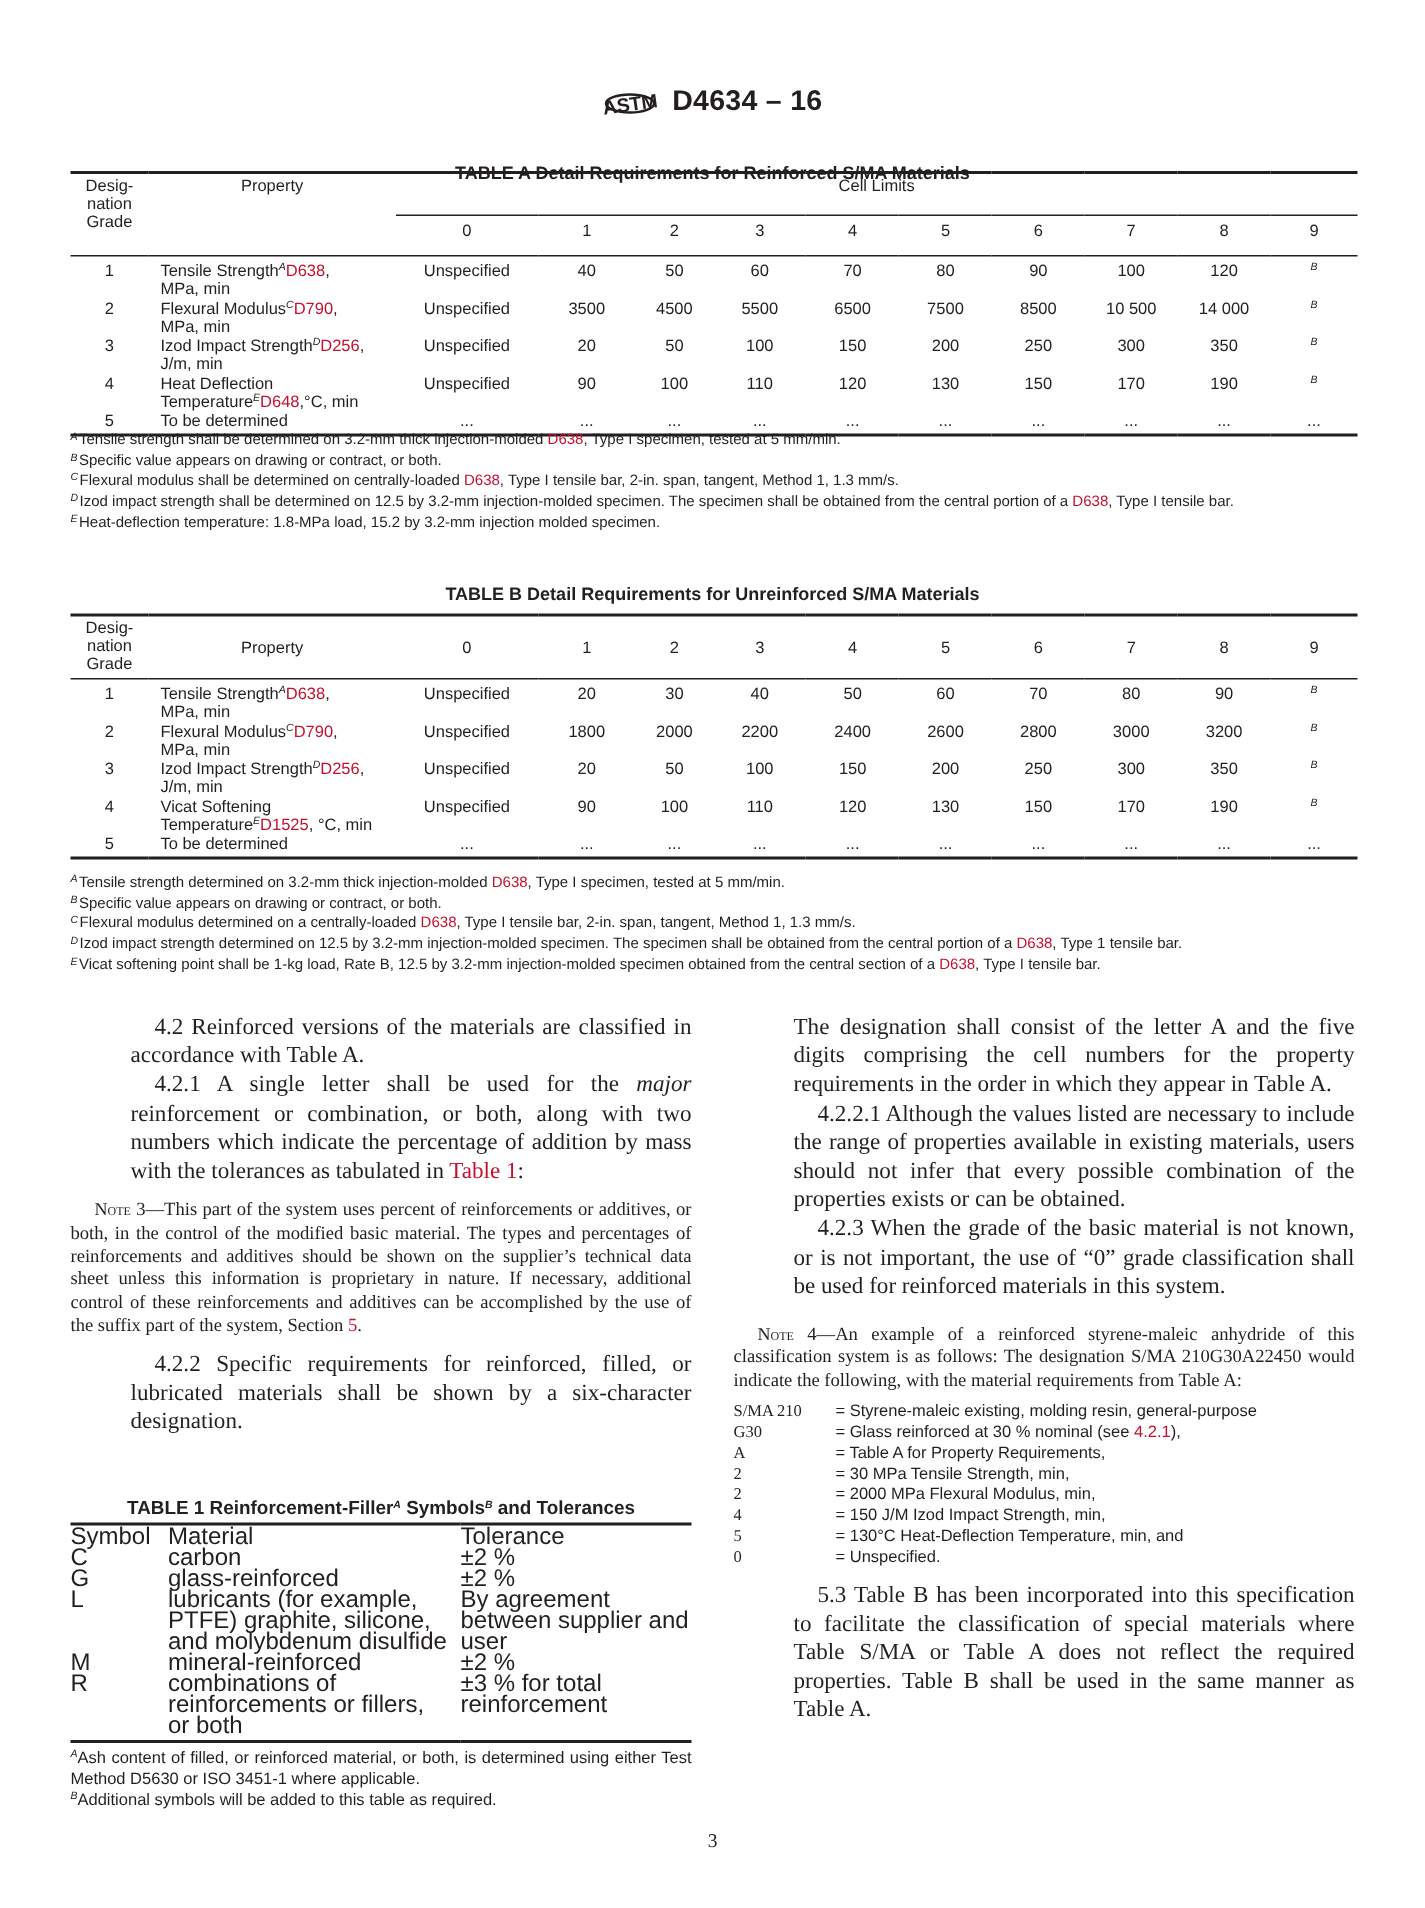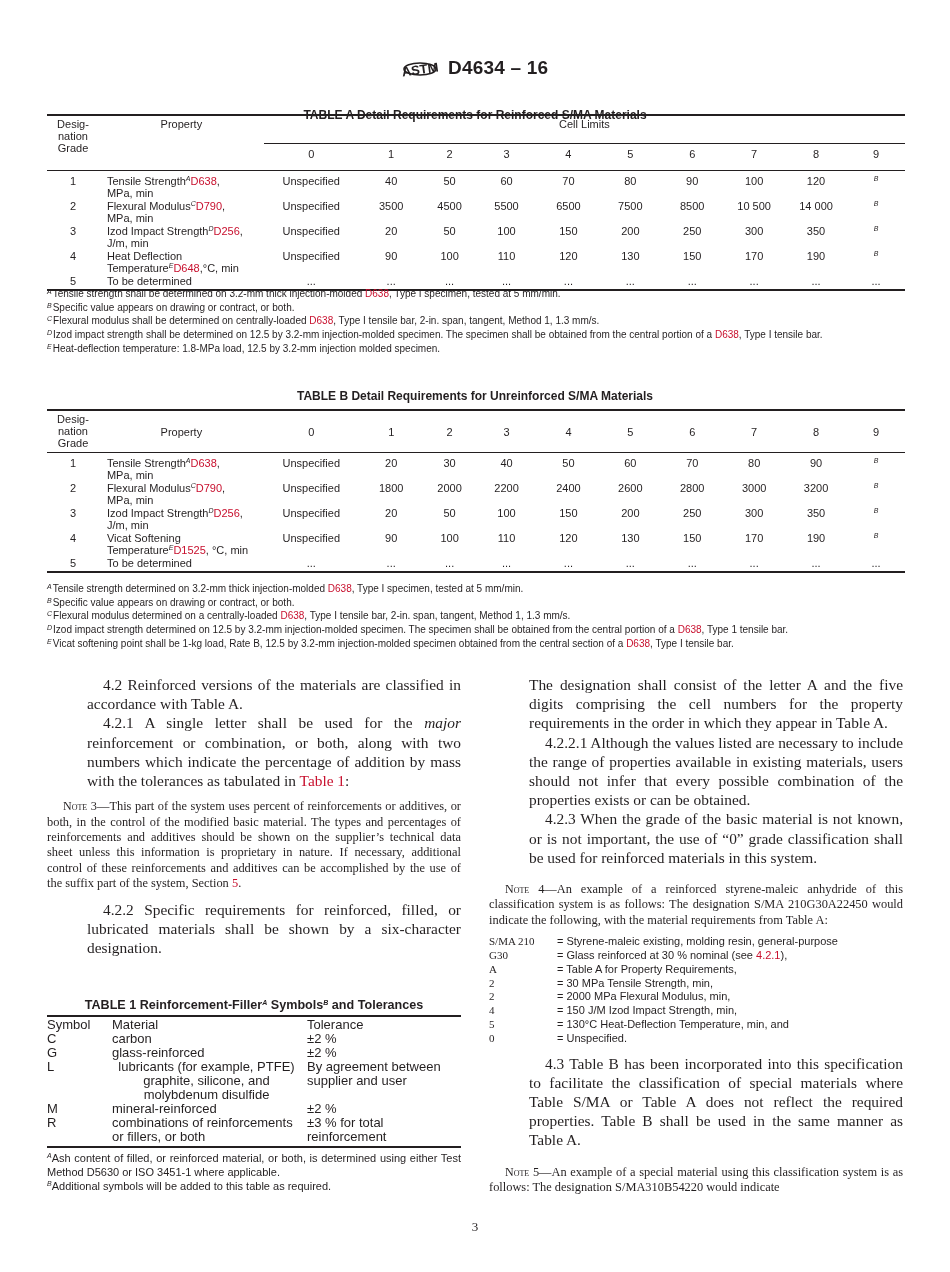--- a/index.html
+++ b/index.html
@@ -33,21 +33,21 @@
   .col { position: absolute; width: 414px; font-family: "Liberation Serif", serif; }
   .left-col { left: 47px; }
   .right-col { left: 489px; }
   .para { font-size: 15.4px; line-height: 19.2px; text-align: justify; text-indent: 16px; margin-left: 40px; }
   .para.noindent { text-indent: 0; }
   .note { font-size: 12.4px; line-height: 15.4px; text-align: justify; text-indent: 16px; }
   .note .sc { font-variant: small-caps; font-size: 12px; }
 
   
   .t1cap { text-align: center; font-weight: bold; font-size: 12.6px; font-family: "Liberation Sans", sans-serif; }
-  table.t1 { width: 100%; border-collapse: collapse; font-size: 13px; line-height: 14px; font-family: "Liberation Sans", sans-serif; }
+  table.t1 { width: 100%; border-collapse: collapse; font-size: 16px; line-height: 14px; font-family: "Liberation Sans", sans-serif; }
   table.t1 td, table.t1 th { text-align: left; vertical-align: top; padding: 0; font-weight: normal; }
   table.t1 thead th { border-top: 2px solid #231f20; padding-top: 1px; }
   table.t1 tbody tr:last-child td { border-bottom: 2px solid #231f20; padding-bottom: 2px; }
   .t1notes { font-size: 11px; line-height: 14px; font-family: "Liberation Sans", sans-serif; margin-top: 3px; text-align: justify; }
 
   
   .ex-list { font-family: "Liberation Sans", sans-serif; font-size: 11px; line-height: 13.8px; }
   .ex-row { display: flex; }
   .ex-code { width: 68px; flex: none; font-family: Liberation Serif, serif; }
   .ex-desc { flex: 1; }
@@ -189,21 +189,21 @@
         <td>...</td>
         <td><span>...</span></td>
       </tr>
     </tbody>
 </table>
 <div class="fnotes" style="top:287px;">
     <p><span class="fsup">A</span><span>Tensile strength shall be determined on 3.2-mm thick injection-molded </span><a class="red">D638</a><span>, Type I specimen, tested at 5 mm/min.</span></p>
     <p><span class="fsup">B</span><span>Specific value appears on drawing or contract, or both.</span></p>
     <p><span class="fsup">C</span><span>Flexural modulus shall be determined on centrally-loaded </span><a class="red">D638</a><span>, Type I tensile bar, 2-in. span, tangent, Method 1, 1.3 mm/s.</span></p>
     <p><span class="fsup">D</span><span>Izod impact strength shall be determined on 12.5 by 3.2-mm injection-molded specimen. The specimen shall be obtained from the central portion of a </span><a class="red">D638</a><span>, Type I tensile bar.</span></p>
-    <p><span class="fsup">E</span><span>Heat-deflection temperature: 1.8-MPa load, 12.5 by 3.2-mm injection molded specimen.</span></p>
+    <p><span class="fsup">E</span><span>Heat-deflection temperature: 1.8-MPa load, 15.2 by 3.2-mm injection molded specimen.</span></p>
   </div>
 
 <div class="tcap" style="top:389px;">TABLE B  Detail Requirements for Unreinforced S/MA Materials</div>
 <table class="cell-table" id="tableB" style="top:409px;">
   <colgroup>
     <col style="width:52px">
       <col style="width:165px">
       <col style="width:95px">
     <col style="width:65px">
       <col style="width:52px">
@@ -357,21 +357,21 @@
             <td style="padding-right:6px;">carbon</td>
             <td>±2 %</td>
           </tr>
           <tr>
             <td>G</td>
             <td style="padding-right:6px;">glass-reinforced</td>
             <td>±2 %</td>
           </tr>
           <tr>
             <td>L</td>
-            <td style="padding-right:6px;text-align:center;">lubricants (for example, PTFE) graphite, silicone, and molybdenum disulfide</td>
+            <td style="padding-right:6px;">lubricants (for example, PTFE) graphite, silicone, and molybdenum disulfide</td>
             <td>By agreement between supplier and user</td>
           </tr>
           <tr>
             <td>M</td>
             <td style="padding-right:6px;">mineral-reinforced</td>
             <td>±2 %</td>
           </tr>
           <tr>
             <td>R</td>
             <td style="padding-right:6px;">combinations of reinforcements or fillers, or both</td>
@@ -418,17 +418,16 @@
       </div>
       <div class="ex-row">
         <span class="ex-code">5</span>
         <span class="ex-desc">= 130°C Heat-Deflection Temperature, min, and</span>
       </div>
       <div class="ex-row">
         <span class="ex-code">0</span>
         <span class="ex-desc">= Unspecified.</span>
       </div>
     </div>
-  <p class="para" style="margin-top:8px;">4.3 Table B has been incorporated into this specification to facilitate the classification of special materials where Table S/MA or Table A does not reflect the required properties. Table B shall be used in the same manner as Table A.</p>
-  <p class="note" style="margin-top:15px;"><span class="sc">Note</span><span> 5—An example of a special material using this classification system is as follows: The designation S/MA310B54220 would indicate</span></p>
+  <p class="para" style="margin-top:8px;">5.3 Table B has been incorporated into this specification to facilitate the classification of special materials where Table S/MA or Table A does not reflect the required properties. Table B shall be used in the same manner as Table A.</p>
 </div>
 
 <div class="page-num">3</div>
 
 </body></html>

